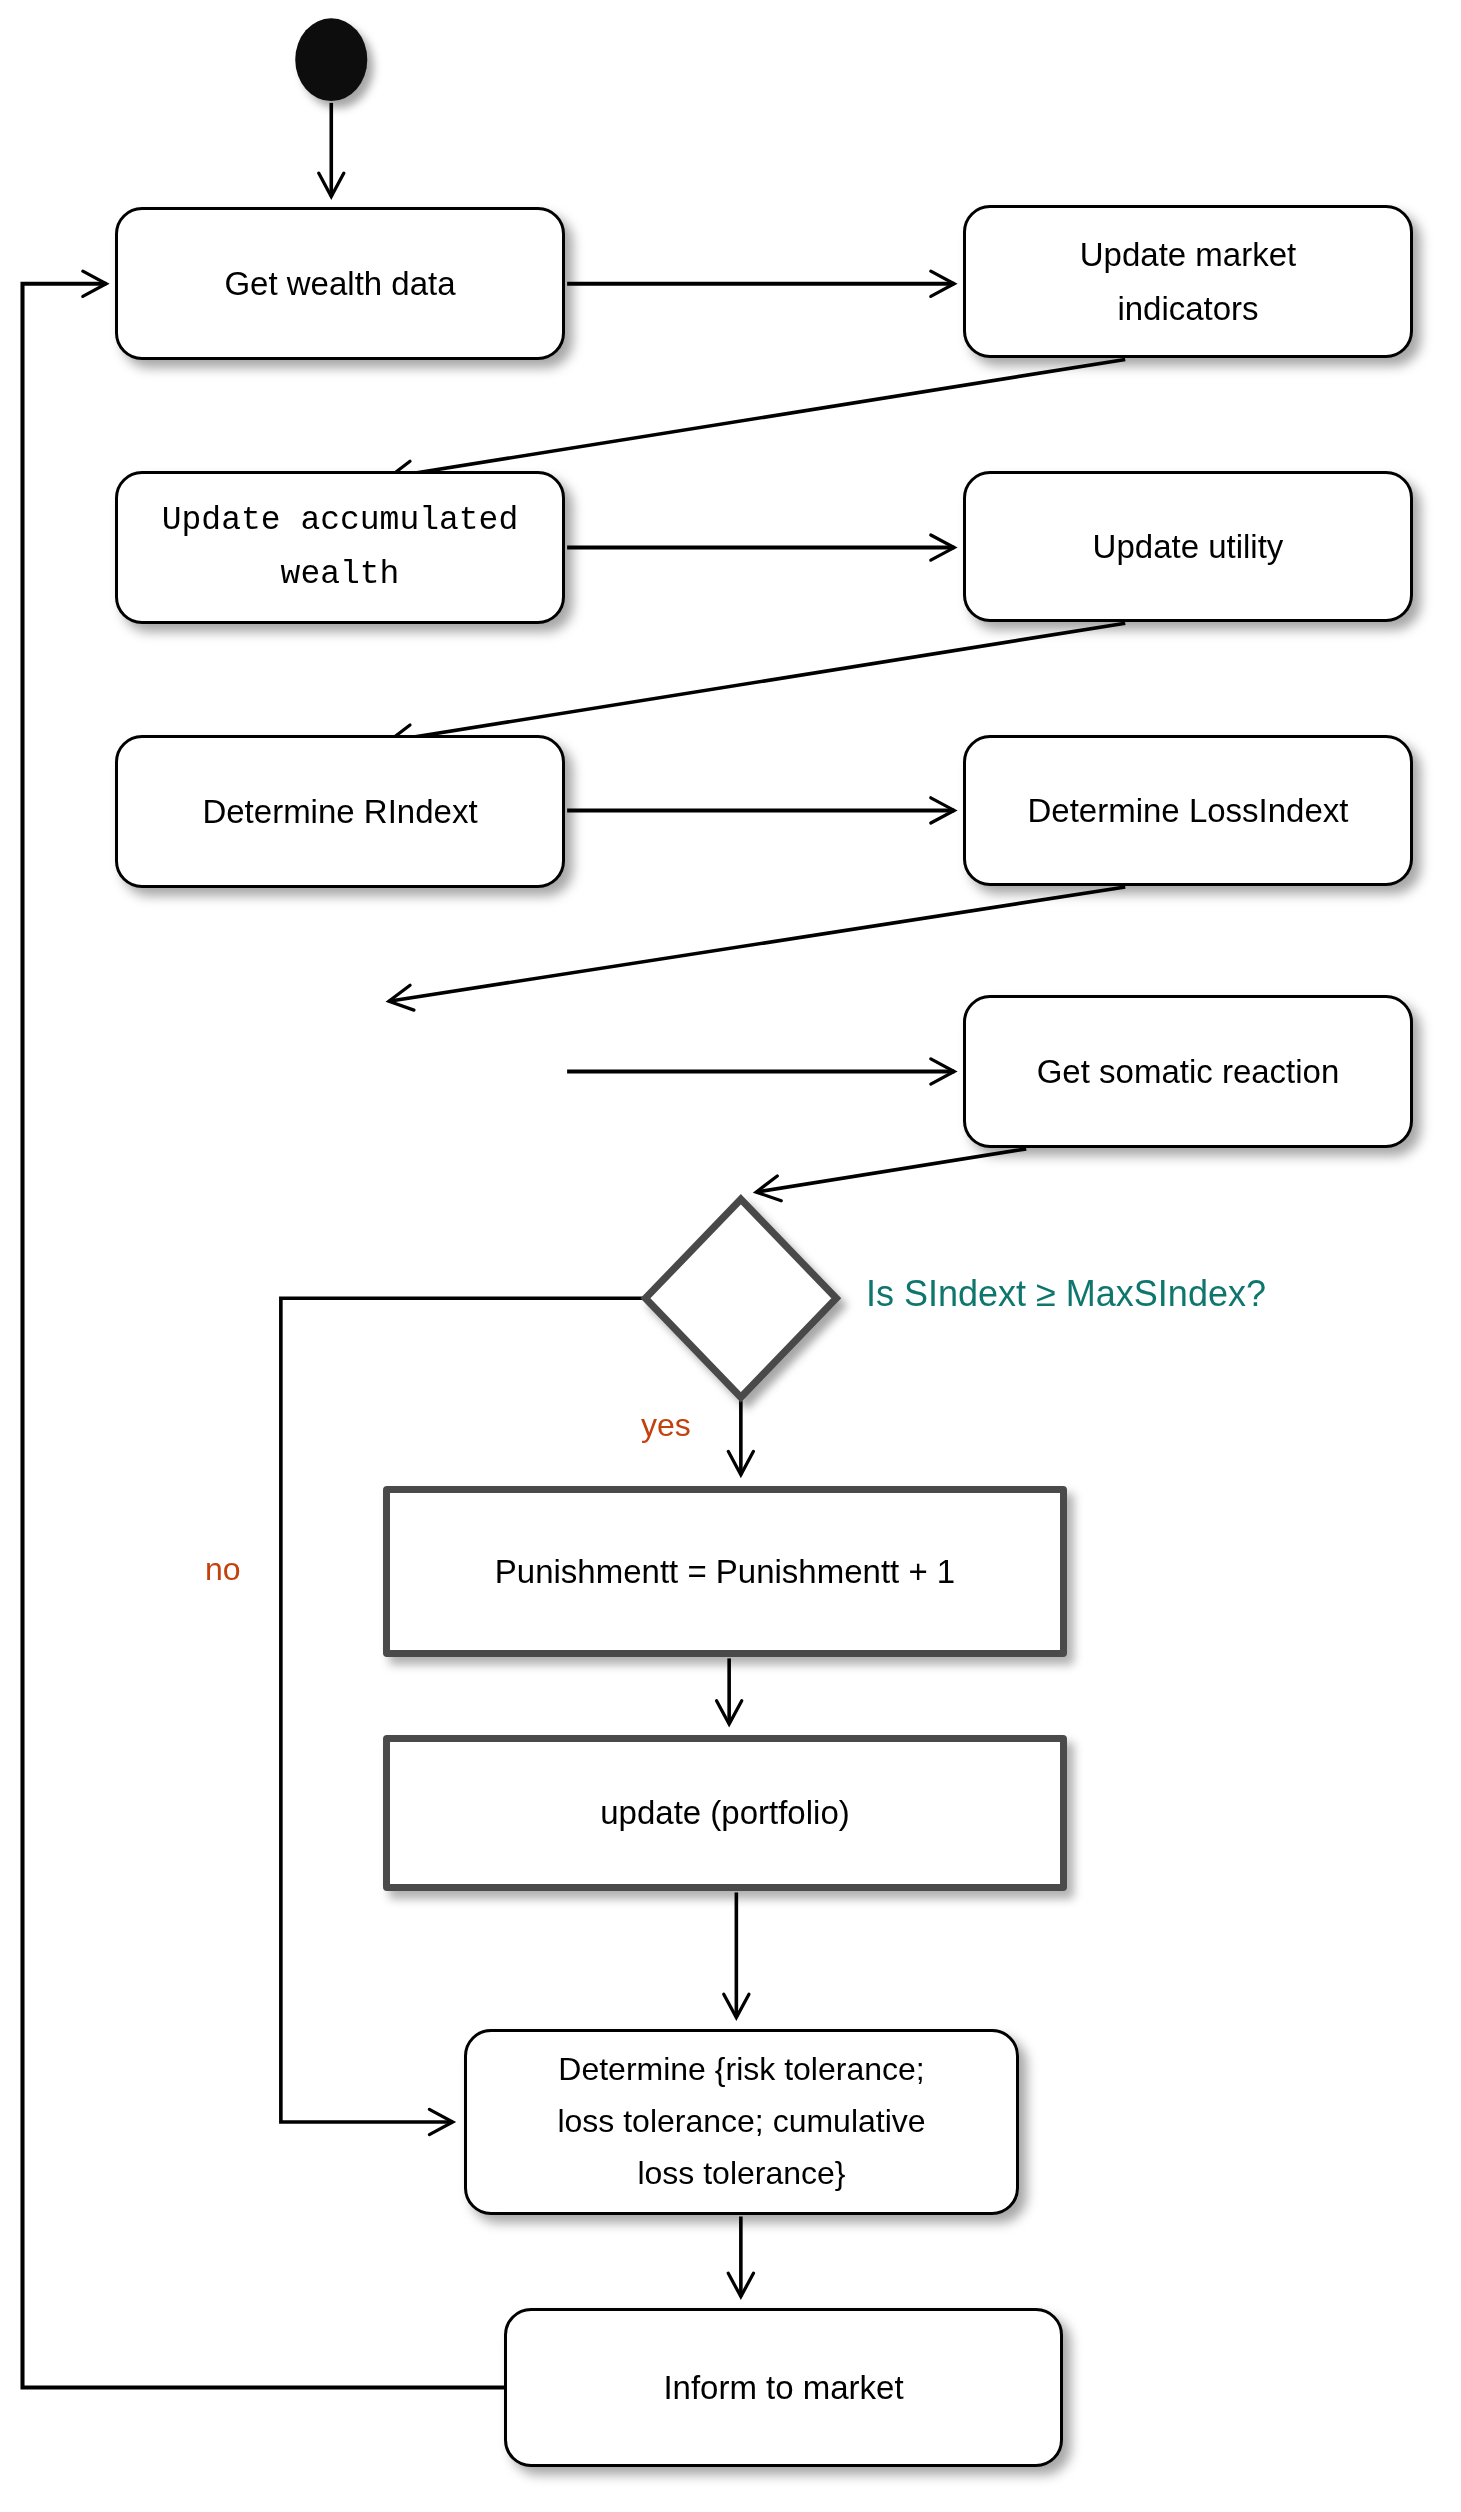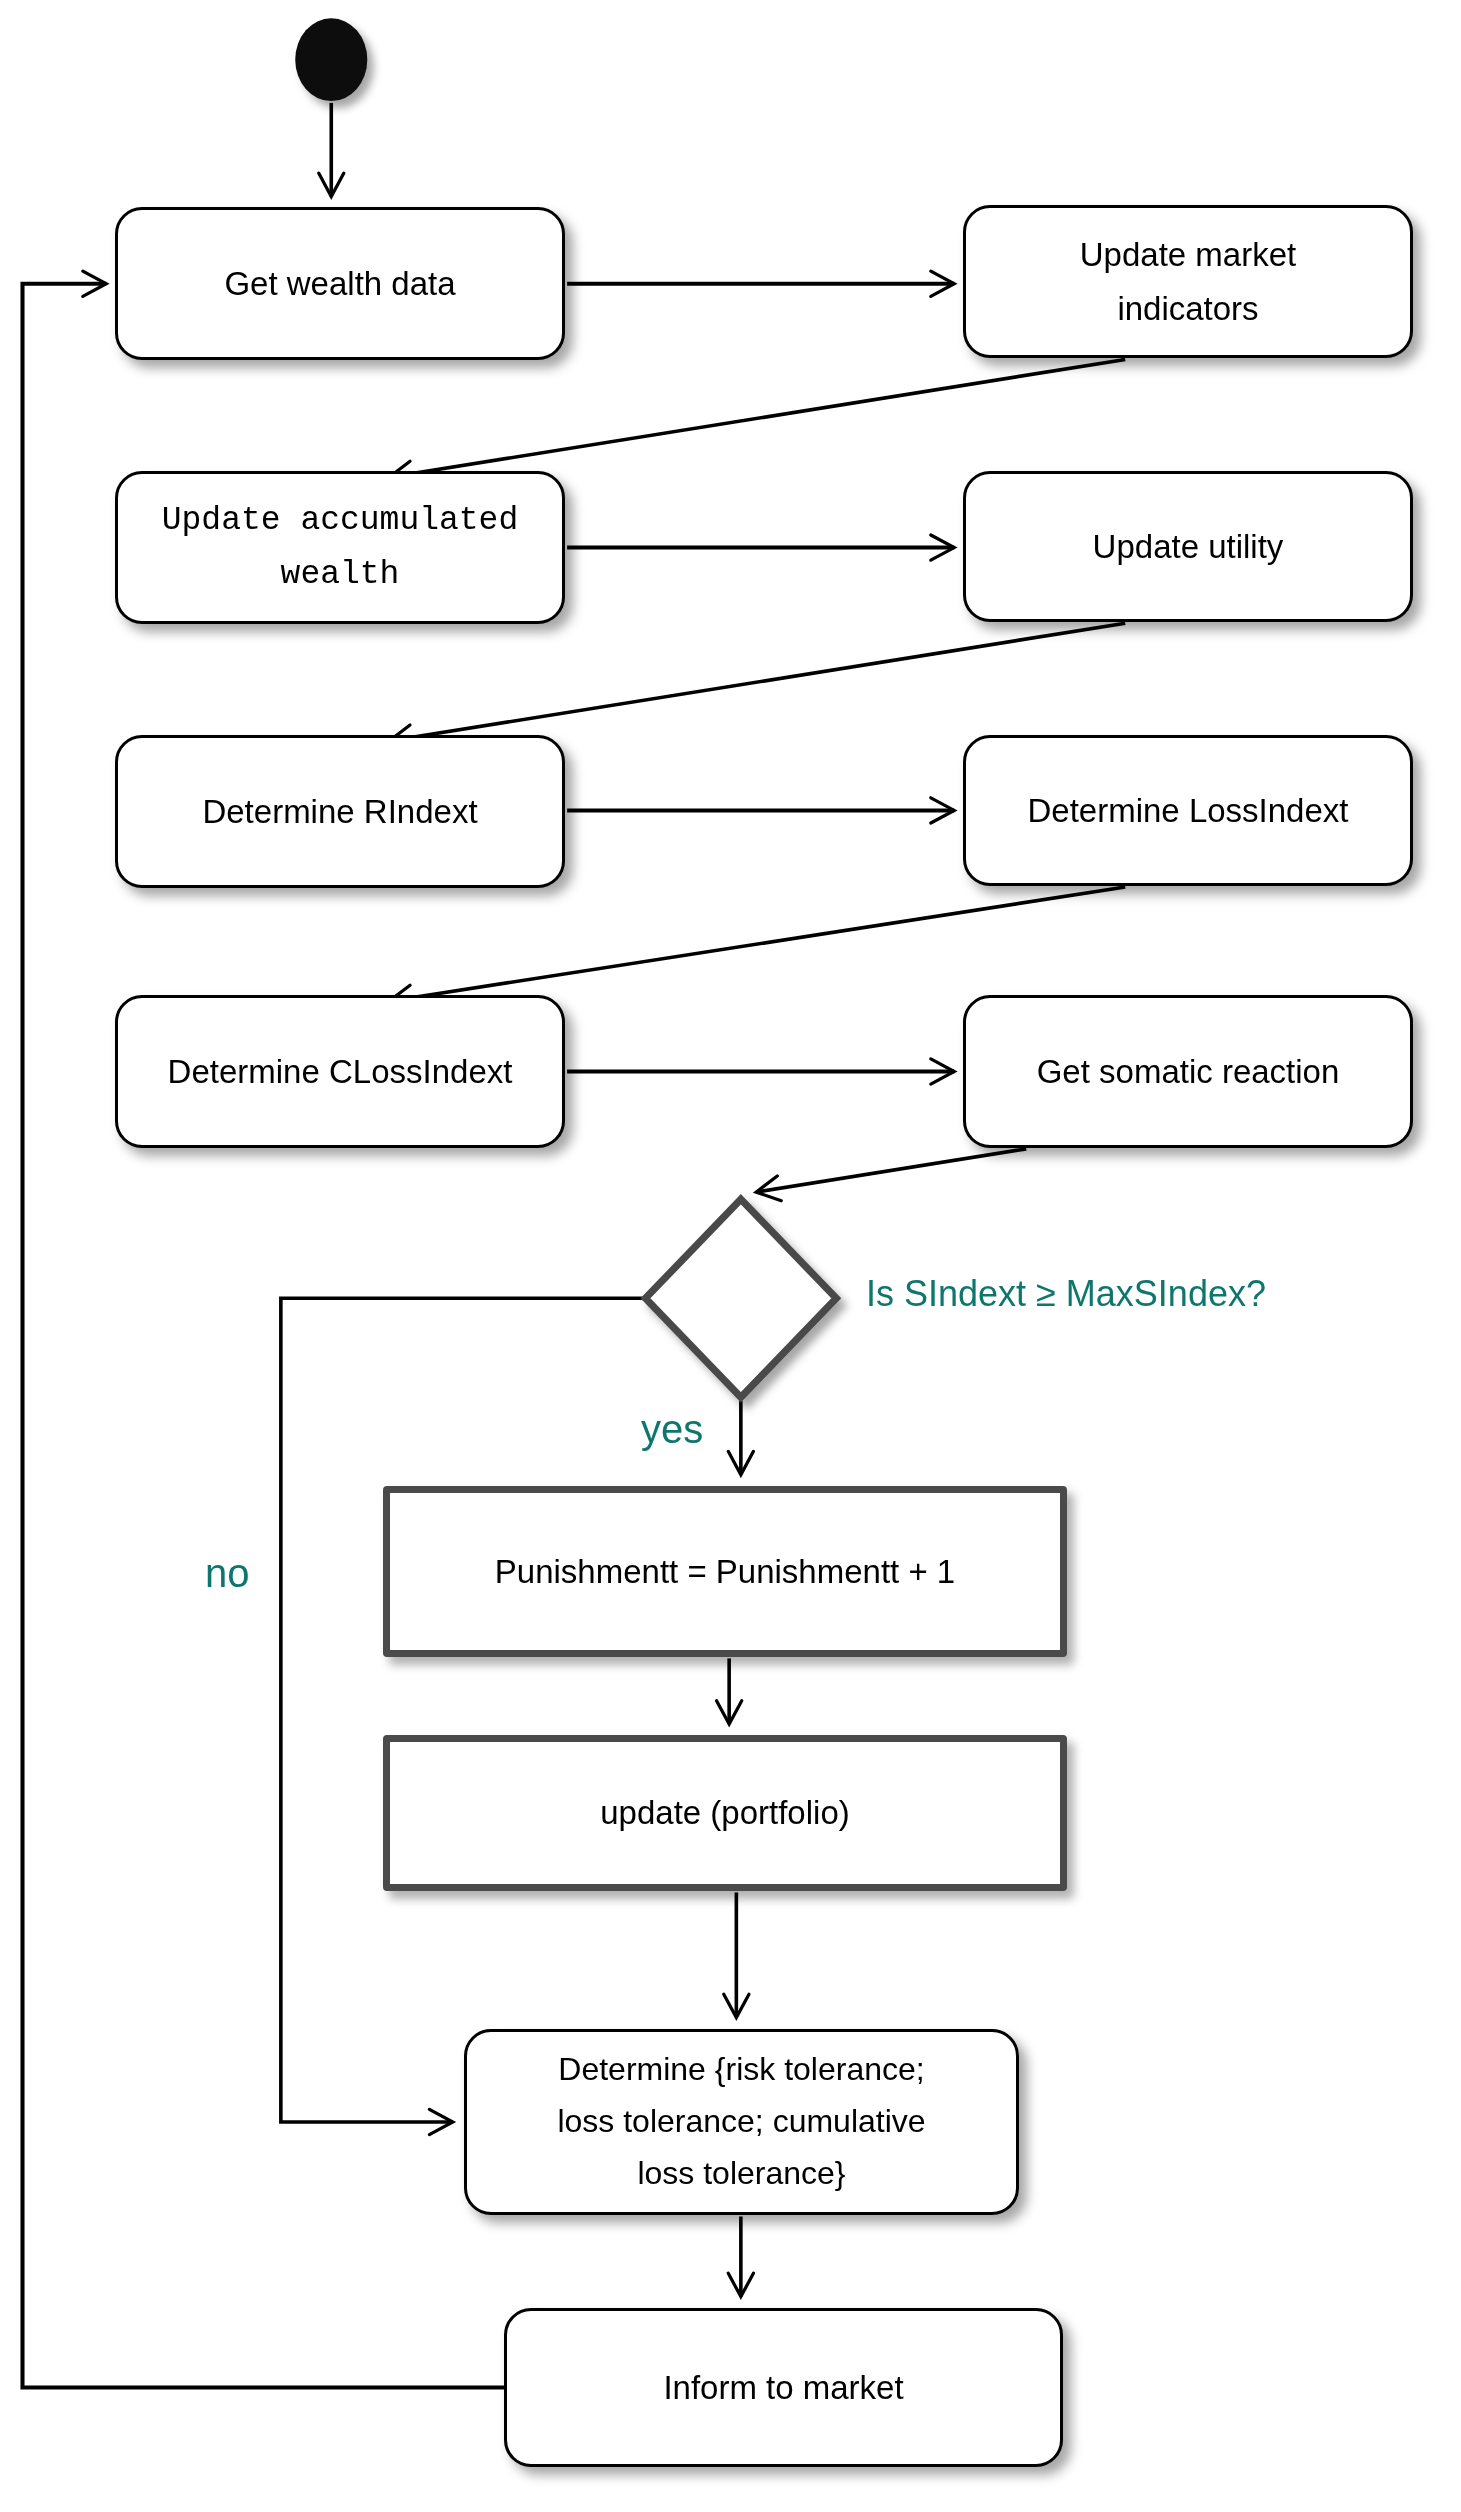--- a/index.html
+++ b/index.html
@@ -43,22 +43,22 @@
     display: flex;
     align-items: center;
     justify-content: center;
     text-align: center;
     font-size: 33px;
     line-height: 1.5;
     white-space: pre-line;
   }
   .edge-label {
     position: absolute;
-    font-size: 40px;
-    color: #0f766e;
+    font-size: 32px;
+    color: #c2410c;
     white-space: nowrap;
   }
   .decision-label {
     position: absolute;
     font-size: 36px;
     color: #0f766e;
     white-space: nowrap;
   }
 </style>
 </head>
@@ -118,23 +118,20 @@
   </div>
 
   <div class="node" style="left:115px; top:735px; width:450px; height:153px;">
     <span>Determine RIndext</span>
   </div>
 
   <div class="node" style="left:963px; top:735px; width:450px; height:151px;">
     <span>Determine LossIndext</span>
   </div>
 
-  <div class="node" style="left:115px; top:995px; width:450px; height:153px;">
-    <span>Determine CLossIndext</span>
-  </div>
 
   <div class="node" style="left:963px; top:995px; width:450px; height:153px;">
     <span>Get somatic reaction</span>
   </div>
 
   <div class="action" style="left:383px; top:1486px; width:684px; height:171px;">
     <span>Punishmentt = Punishmentt + 1</span>
   </div>
 
   <div class="action" style="left:383px; top:1735px; width:684px; height:156px;">

